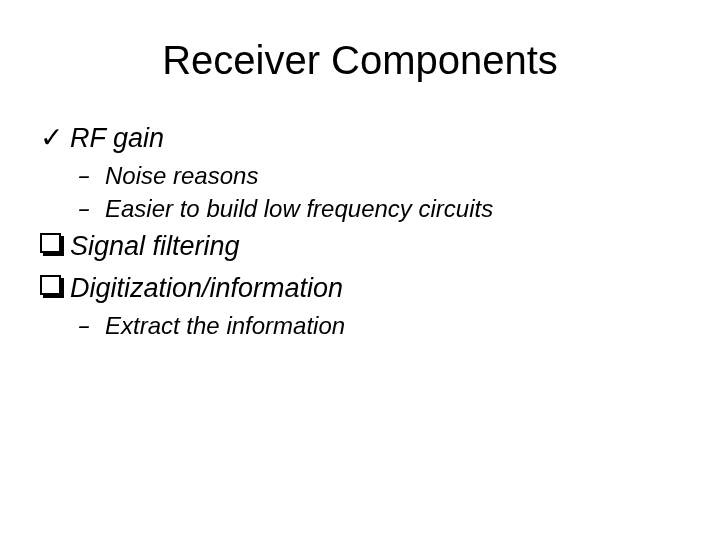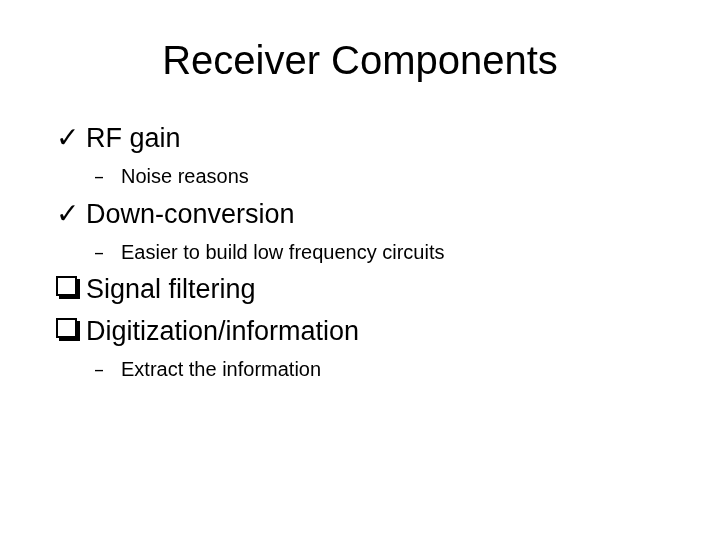--- a/index.html
+++ b/index.html
@@ -22,32 +22,33 @@
     left: 0;
     width: 720px;
     text-align: center;
     font-size: 40px;
     line-height: 52px;
     font-weight: 400;
     letter-spacing: 0px;
   }
   .content {
     position: absolute;
-    left: 56px;
+    left: 40px;
     top: 121px;
     width: 660px;
+    font-style: italic;
   }
   .l1 {
     font-size: 27px;
     line-height: 33px;
     margin-bottom: 9px;
     white-space: nowrap;
   }
   .l2 {
-    font-size: 20px;
+    font-size: 24px;
     line-height: 24px;
     margin-bottom: 9px;
     padding-left: 38px;
     white-space: nowrap;
   }
   .marker-check {
     display: inline-block;
     width: 30px;
     font-size: 28px;
     font-family: "DejaVu Sans", sans-serif;
@@ -78,23 +79,20 @@
   <div class="content">
 
     <div class="l1">
       <span class="marker-check">✓</span><span>RF gain</span>
     </div>
 
     <div class="l2">
       <span class="marker-dash">–</span><span>Noise reasons</span>
     </div>
 
-    <div class="l1">
-      <span class="marker-check">✓</span><span>Down-conversion</span>
-    </div>
 
     <div class="l2">
       <span class="marker-dash">–</span><span>Easier to build low frequency circuits</span>
     </div>
 
     <div class="l1">
       <span class="marker-square"></span><span>Signal filtering</span>
     </div>
 
 

